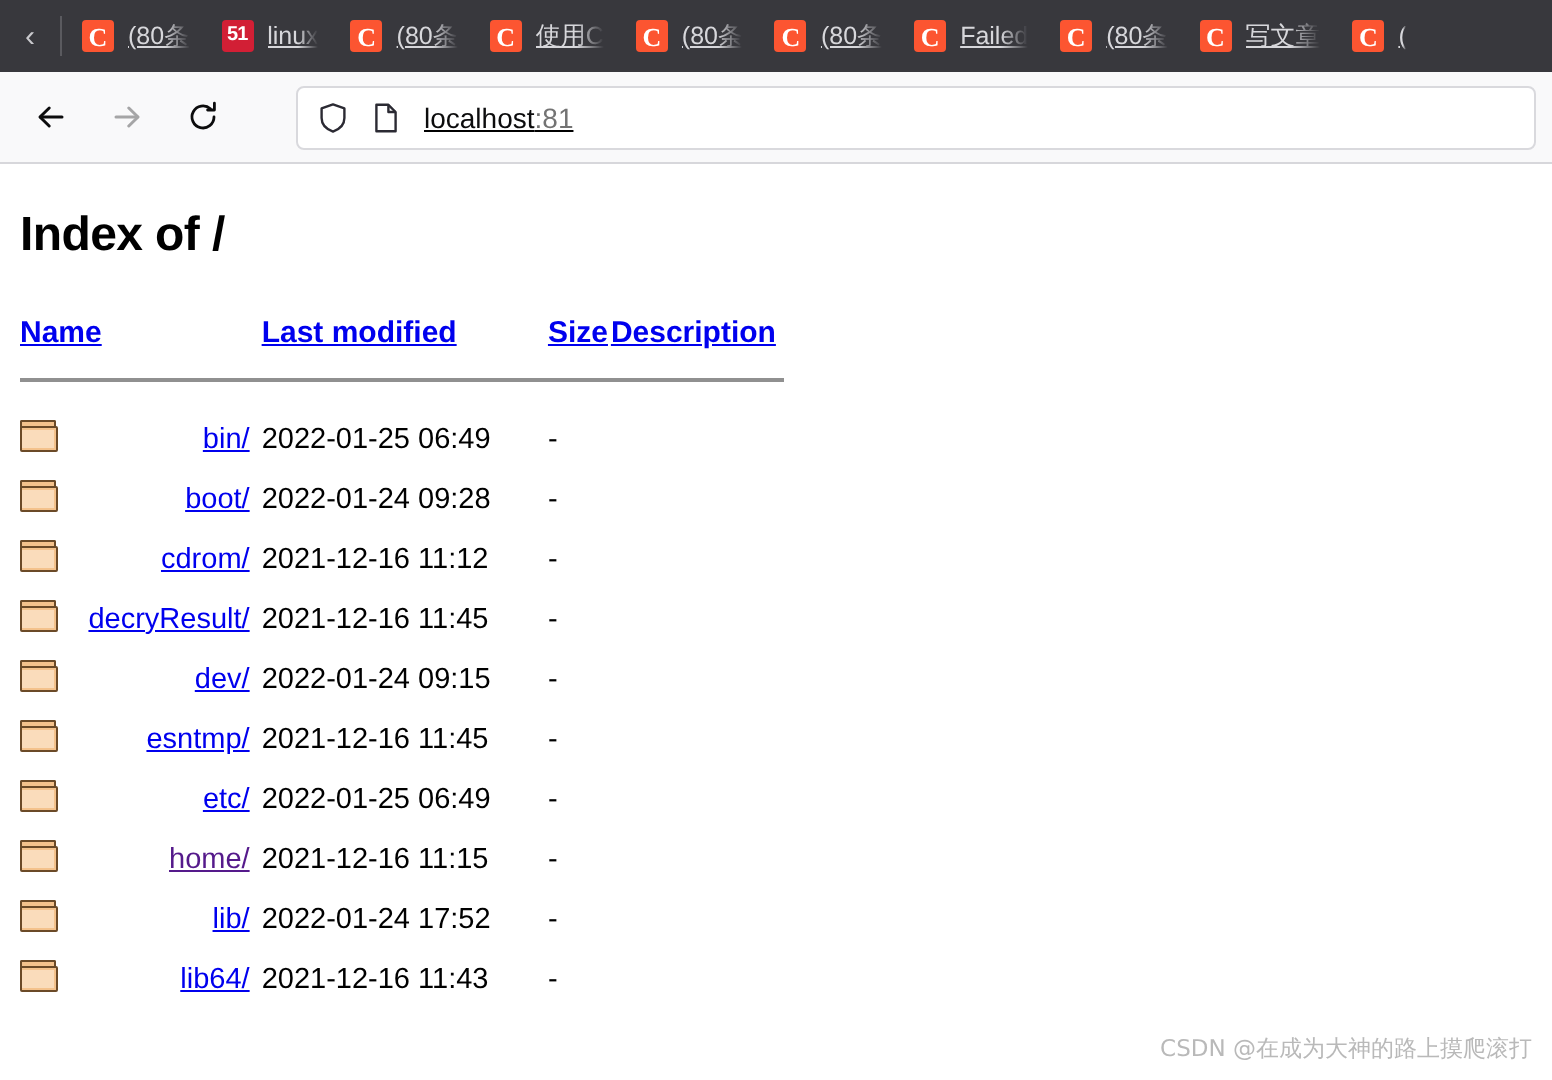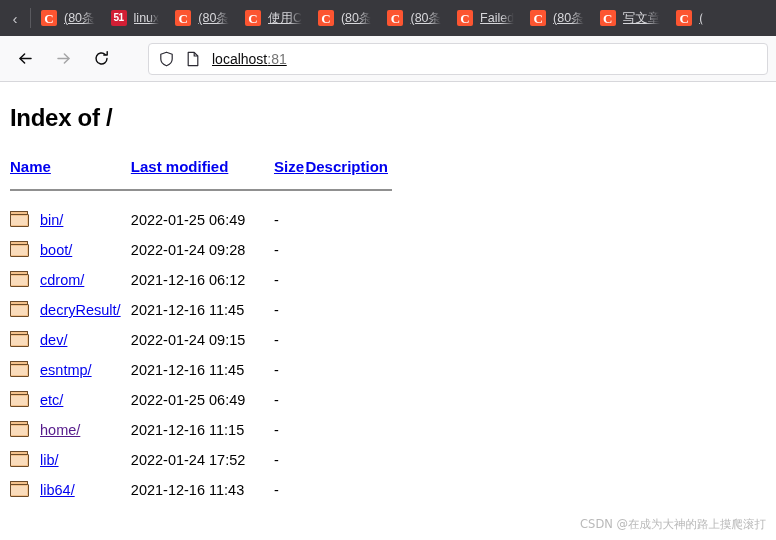--- a/index.html
+++ b/index.html
@@ -195,21 +195,21 @@
     font-size: 15px;
   }
   table.listing td {
     padding: 1px 0;
     white-space: nowrap;
     vertical-align: middle;
     line-height: 28px;
     height: 28px;
   }
   .col-icon { width: 30px; padding-right: 0 !important; }
-  .col-name { padding-right: 6px !important; }
+  .col-name { padding-right: 6px !important; text-align: right; }
   .col-date { padding-left: 0 !important; padding-right: 22px !important; }
   .col-size { text-align: left; padding-right: 20px !important; }
   .hdr-name  { padding-left: 30px; }
   .hdr-date  { }
   .hdr-size  { }
   .hdr-desc  { }
 
   .rule-row td { padding: 0 !important; height: 10px; }
   .rule {
     border: none;
@@ -404,21 +404,21 @@
           <tr>
             <td class="col-icon"><span class="folder-ico"><span class="tab"></span><span class="body"></span><span class="shade"></span></span></td>
             <td class="col-name"><a href="#" class="entry">boot/</a></td>
             <td class="col-date">2022-01-24 09:28</td>
             <td class="col-size">-</td>
             <td></td>
           </tr>
           <tr>
             <td class="col-icon"><span class="folder-ico"><span class="tab"></span><span class="body"></span><span class="shade"></span></span></td>
             <td class="col-name"><a href="#" class="entry">cdrom/</a></td>
-            <td class="col-date">2021-12-16 06:12</td>
+            <td class="col-date">2021-12-16 11:12</td>
             <td class="col-size">-</td>
             <td></td>
           </tr>
           <tr>
             <td class="col-icon"><span class="folder-ico"><span class="tab"></span><span class="body"></span><span class="shade"></span></span></td>
             <td class="col-name"><a href="#" class="entry">decryResult/</a></td>
             <td class="col-date">2021-12-16 11:45</td>
             <td class="col-size">-</td>
             <td></td>
           </tr>

